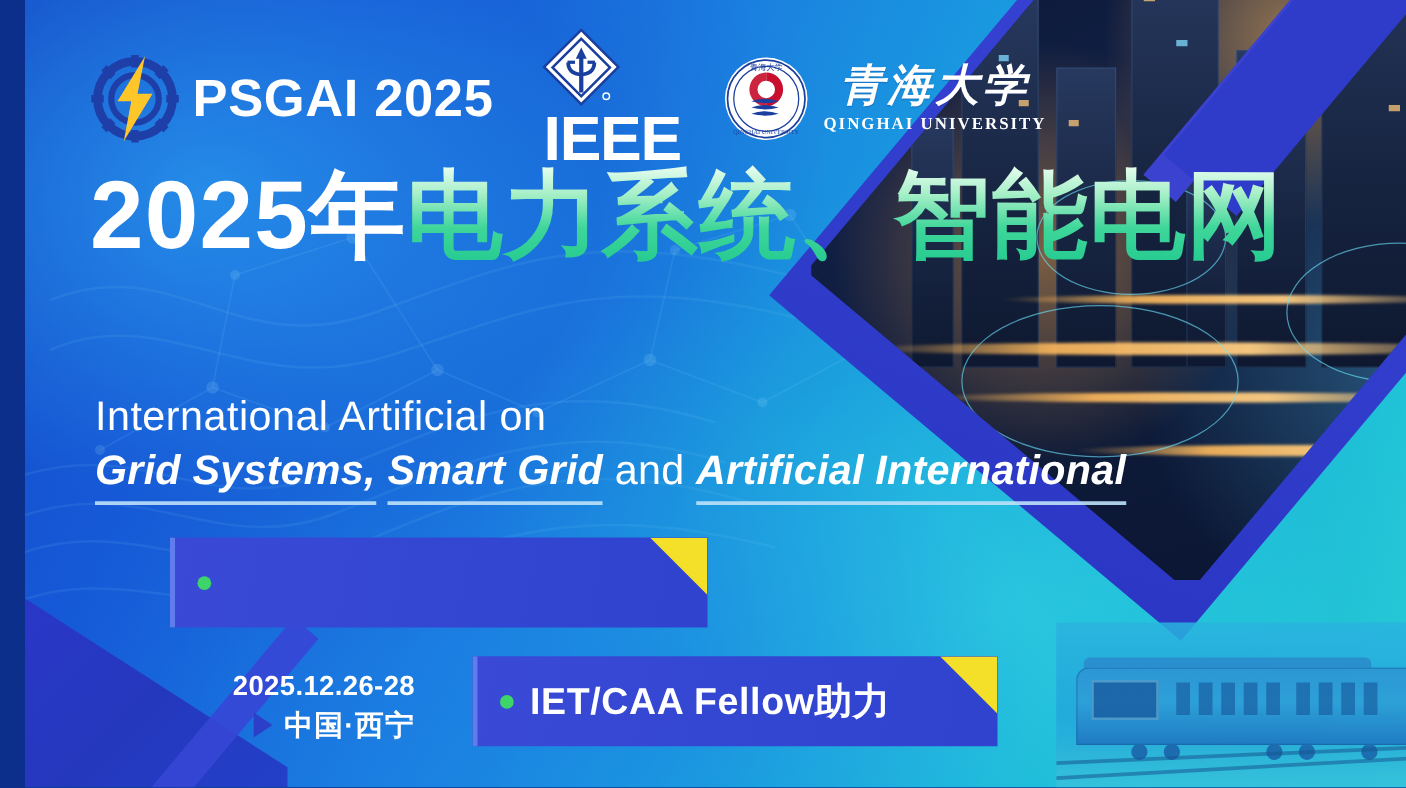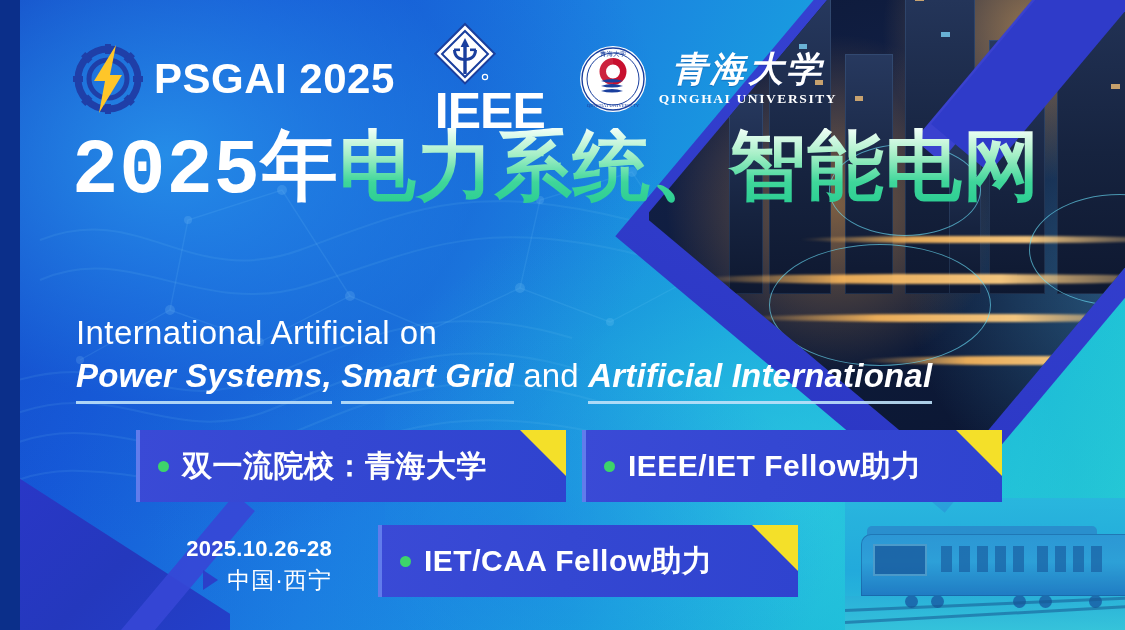--- a/index.html
+++ b/index.html
@@ -188,21 +188,20 @@
     color: #ffffff; font-size: 13.5px; font-weight: 700; letter-spacing: 1.6px;
     margin-top: 5px; white-space: nowrap;
     font-family: "Liberation Serif", serif;
   }
 
   
   .headline { position: absolute; left: 52px; top: 128px; width: 1010px; }
   .hl-line {
     font-size: 77px; font-weight: 700; line-height: 88px; white-space: nowrap;
     letter-spacing: 1px;
-    font-family: Liberation Mono, monospace;
   }
   .hl-white { color: #ffffff; }
   .hl-green {
     background: linear-gradient(180deg, #f2fff8 0%, #a8f0c8 30%, #3fd69a 62%, #21c98f 100%);
     -webkit-background-clip: text; background-clip: text;
     -webkit-text-fill-color: transparent; color: transparent;
   }
 
   
   .subtitle { position: absolute; left: 56px; top: 312px; width: 1020px; }
@@ -258,21 +257,21 @@
   .date-loc-row {
     display: flex; align-items: center; justify-content: flex-end; margin-top: 4px;
   }
   .date-tri {
     width: 0; height: 0; margin-right: 9px;
     border-left: 15px solid #2b3fc9;
     border-top: 10px solid transparent;
     border-bottom: 10px solid transparent;
   }
   .date-loc {
-    color: #ffffff; font-size: 23px; font-weight: 400; letter-spacing: 1px;
+    color: #ffffff; font-size: 23px; font-weight: 700; letter-spacing: 1px;
     white-space: nowrap; line-height: 26px;
   }
 </style>
 </head>
 <body>
 
 <div id="banner">
 
   <div class="bg-glow-a"></div>
   <div class="bg-glow-b"></div>
@@ -450,43 +449,37 @@
 
   <div class="headline">
     <div class="hl-line">
       <span class="hl-white">2025年</span><span class="hl-green">电力系统、智能电网</span>
     </div>
   </div>
 
   <div class="subtitle">
     <div class="sub-line1">International Artificial on</div>
     <div class="sub-line2">
-      <span class="sub-em">Power Systems,</span><span class="sub-plain"> </span><span class="sub-em">Smart Grid</span><span class="sub-plain"> and </span><span class="sub-em">Artificial International</span>
+      <span class="sub-em">Grid Systems,</span><span class="sub-plain"> </span><span class="sub-em">Smart Grid</span><span class="sub-plain"> and </span><span class="sub-em">Artificial International</span>
     </div>
   </div>
 
   <div class="badge" id="badge-0">
     <span class="badge-bullet"></span>
-    <span class="badge-label">双一流院校：青海大学</span>
     <span class="badge-corner"></span>
   </div>
 
-  <div class="badge" id="badge-1">
-    <span class="badge-bullet"></span>
-    <span class="badge-label">IEEE/IET Fellow助力</span>
-    <span class="badge-corner"></span>
-  </div>
 
   <div class="badge" id="badge-2">
     <span class="badge-bullet"></span>
     <span class="badge-label">IET/CAA  Fellow助力</span>
     <span class="badge-corner"></span>
   </div>
 
   <div class="datebox">
-    <div class="date-main">2025.10.26-28</div>
+    <div class="date-main">2025.12.26-28</div>
     <div class="date-loc-row">
       <span class="date-tri"></span>
       <span class="date-loc">中国·西宁</span>
     </div>
   </div>
 
 </div>
 
 </body></html>

